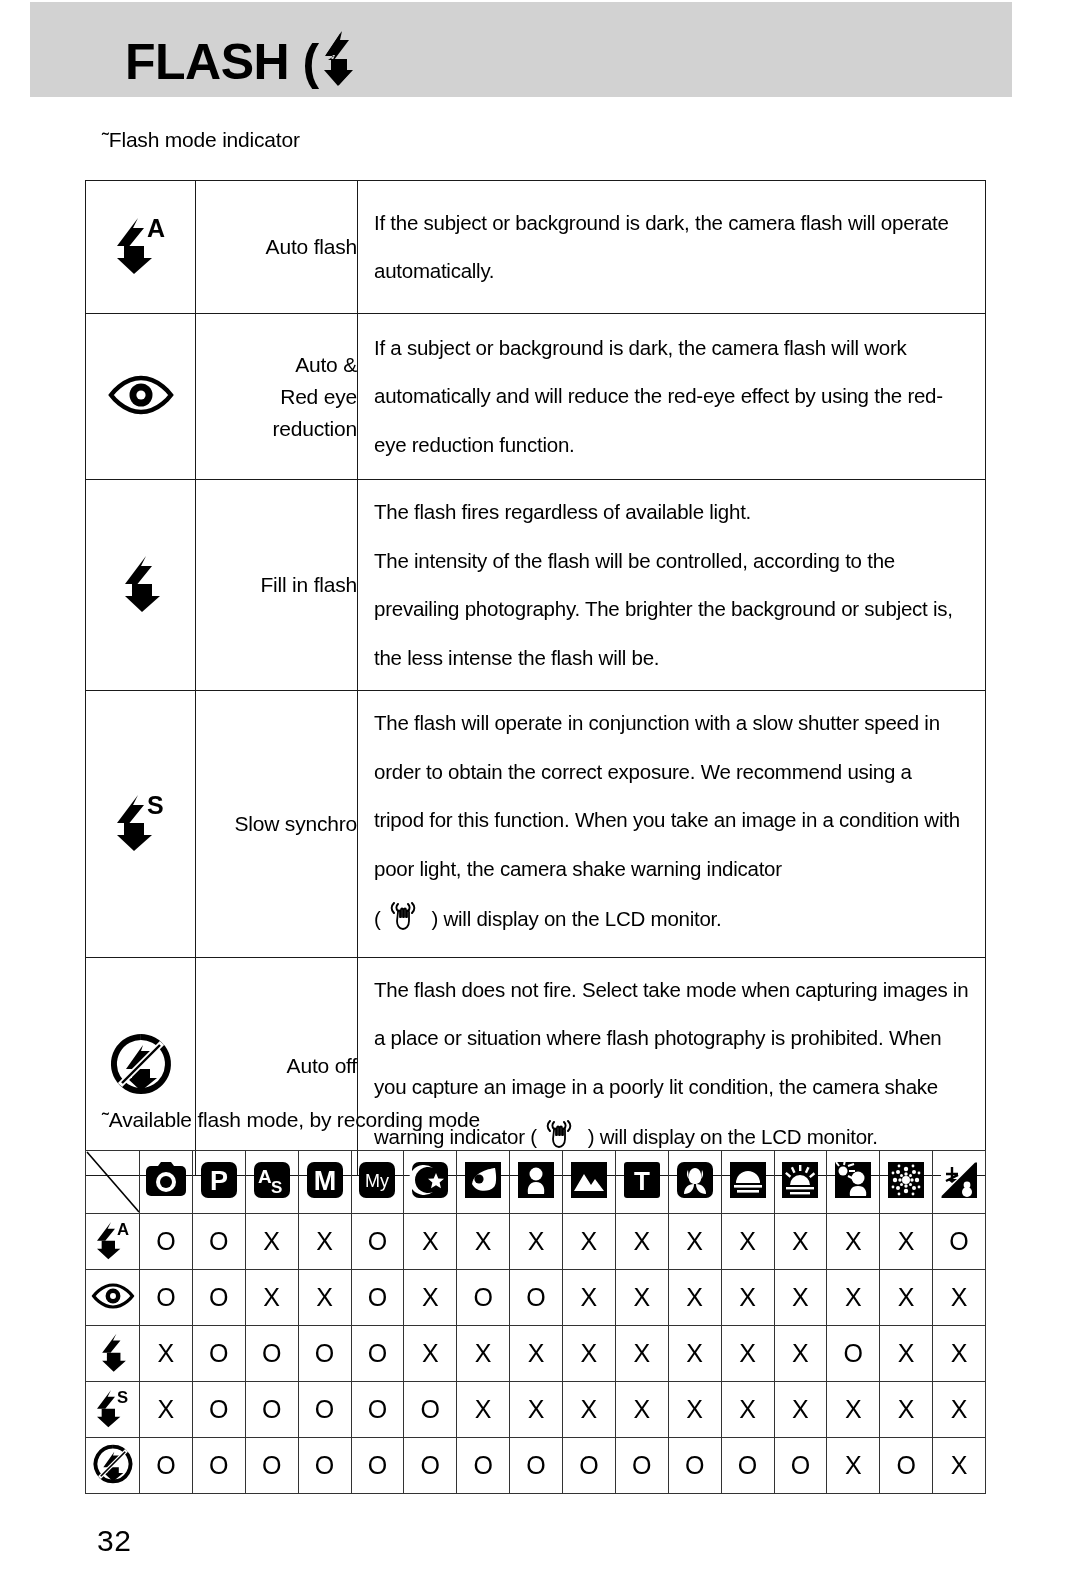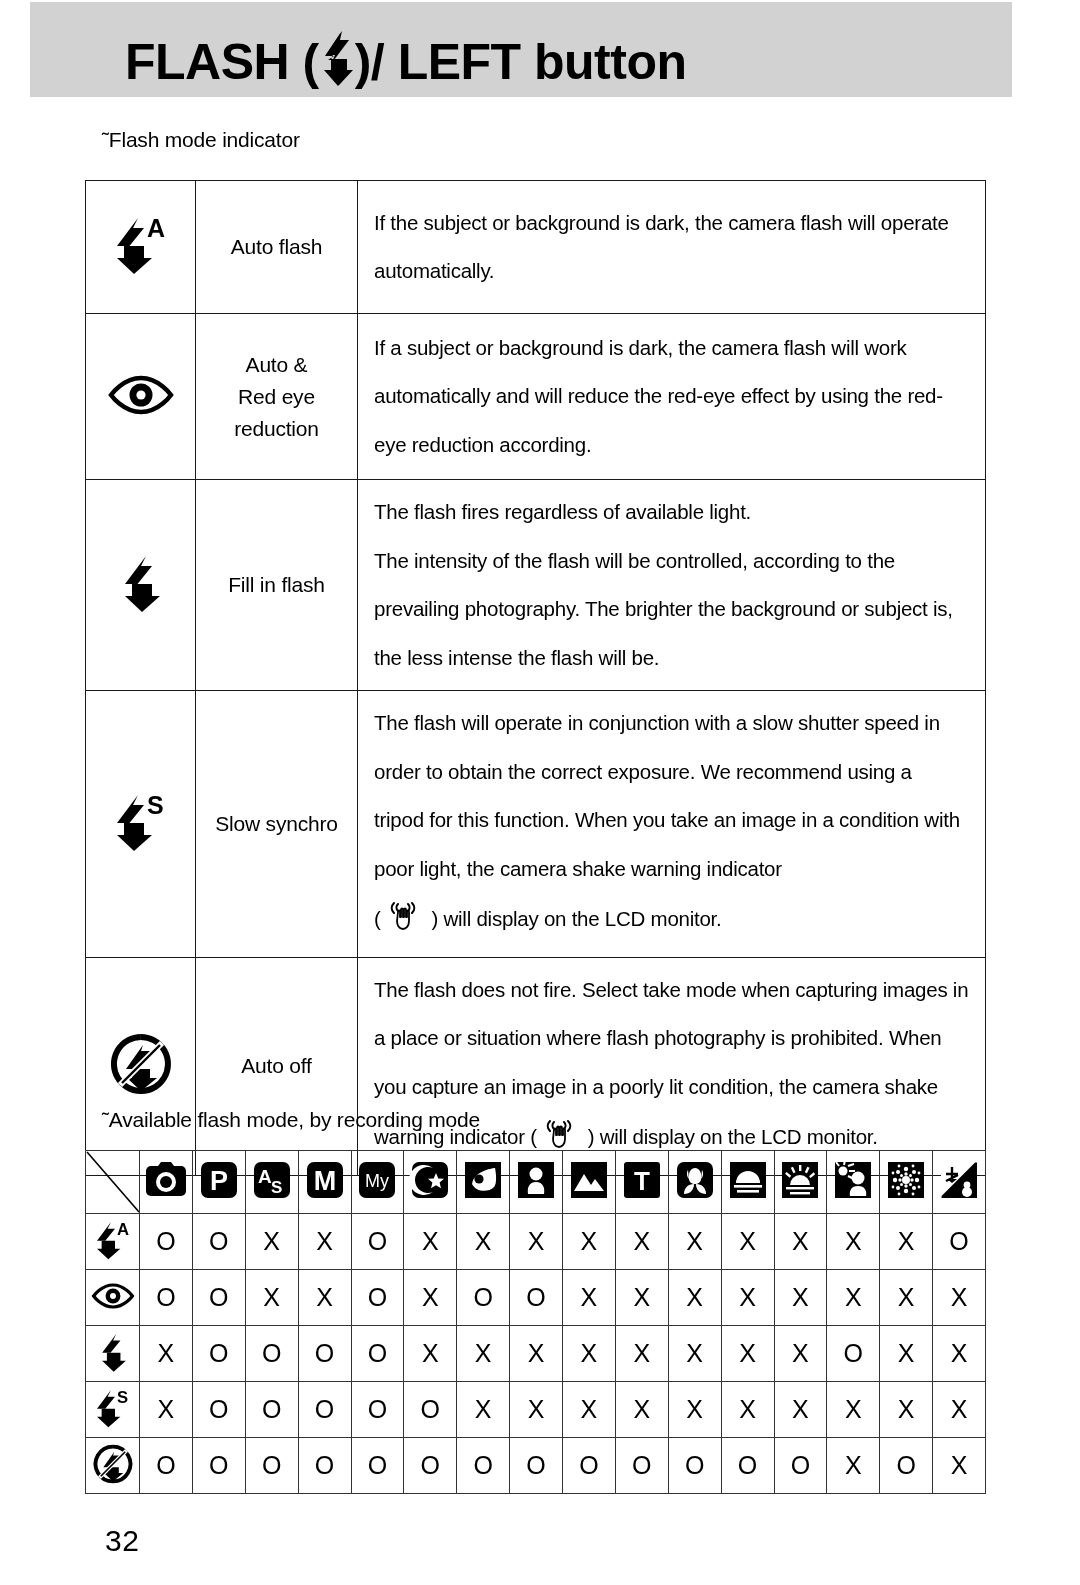--- a/index.html
+++ b/index.html
@@ -74,21 +74,21 @@
     height: 49px;
     text-align: center;
     font-size: 21px;
     letter-spacing: -0.2px;
   }
   .t1-icon-cell {
     text-align: center;
     vertical-align: middle;
   }
   .t1-mode-cell {
-    text-align: center;
+    text-align: right;
     font-size: 21px;
     line-height: 32px;
     letter-spacing: -0.2px;
   }
   .t1-desc-cell {
     font-size: 20.5px;
     line-height: 32.5px;
     letter-spacing: -0.25px;
     padding: 0 14px 0 18px;
   }
@@ -134,40 +134,38 @@
   }
   .corner-cell svg { display: block; }
 
   
   .page-number {
     position: absolute;
     left: 97px;
     top: 1524px;
     font-size: 30px;
     letter-spacing: 0.5px;
-    margin-left: 8px;
   }
 
   .ico { display: inline-block; vertical-align: middle; }
   svg { overflow: visible; }
 </style>
 </head>
 <body>
 
 <div class="banner">
   <div class="banner-title">
     <span class="t-seg">FLASH ( </span>
     <span class="ico">
       <svg width="36" height="56" viewBox="0 0 36 56">
         <path d="M22 2 L6 26 L15 26 L9 30 L26 30 L26 40 L33 40 L19 56 L5 40 L12 40 L12 30 L12 30 Z" fill="#000"></path>
         <path d="M23 1 L7 25 L16 25 L12 34 L30 10 L21 10 Z" fill="#000"></path>
         <path d="M12 29 L28 29 L28 40 L34 40 L20 55 L6 40 L12 40 Z" fill="#000"></path>
       </svg>
     </span>
-    <span class="t-seg"> )/ LEFT button</span>
   </div>
 </div>
 
 <div class="caption caption-1">˜Flash mode indicator</div>
 
 <table class="table1">
   <colgroup>
     <col class="col-icon">
       <col class="col-mode">
       <col class="col-desc">
@@ -202,21 +200,21 @@
         </span>
       </td>
       <td class="t1-mode-cell">
         <div>Auto &amp;</div>
         <div>Red eye</div>
         <div>reduction</div>
       </td>
       <td class="t1-desc-cell">
         <p>If a subject or background is dark, the camera flash will work</p>
         <p>automatically and will reduce the red-eye effect by using the red-</p>
-        <p>eye reduction according.</p>
+        <p>eye reduction function.</p>
       </td>
     </tr>
 
     <tr style="height:165px;">
       <td class="t1-icon-cell">
         <span class="ico">
           <svg width="44" height="62" viewBox="0 0 44 62">
             <path d="M27 4 L6 32 L18 32 L12 40 L33 14 L22 14 Z" fill="#000"></path>
             <path d="M13 32 L33 32 L33 44 L41 44 L23 60 L6 44 L13 44 Z" fill="#000"></path>
           </svg>

